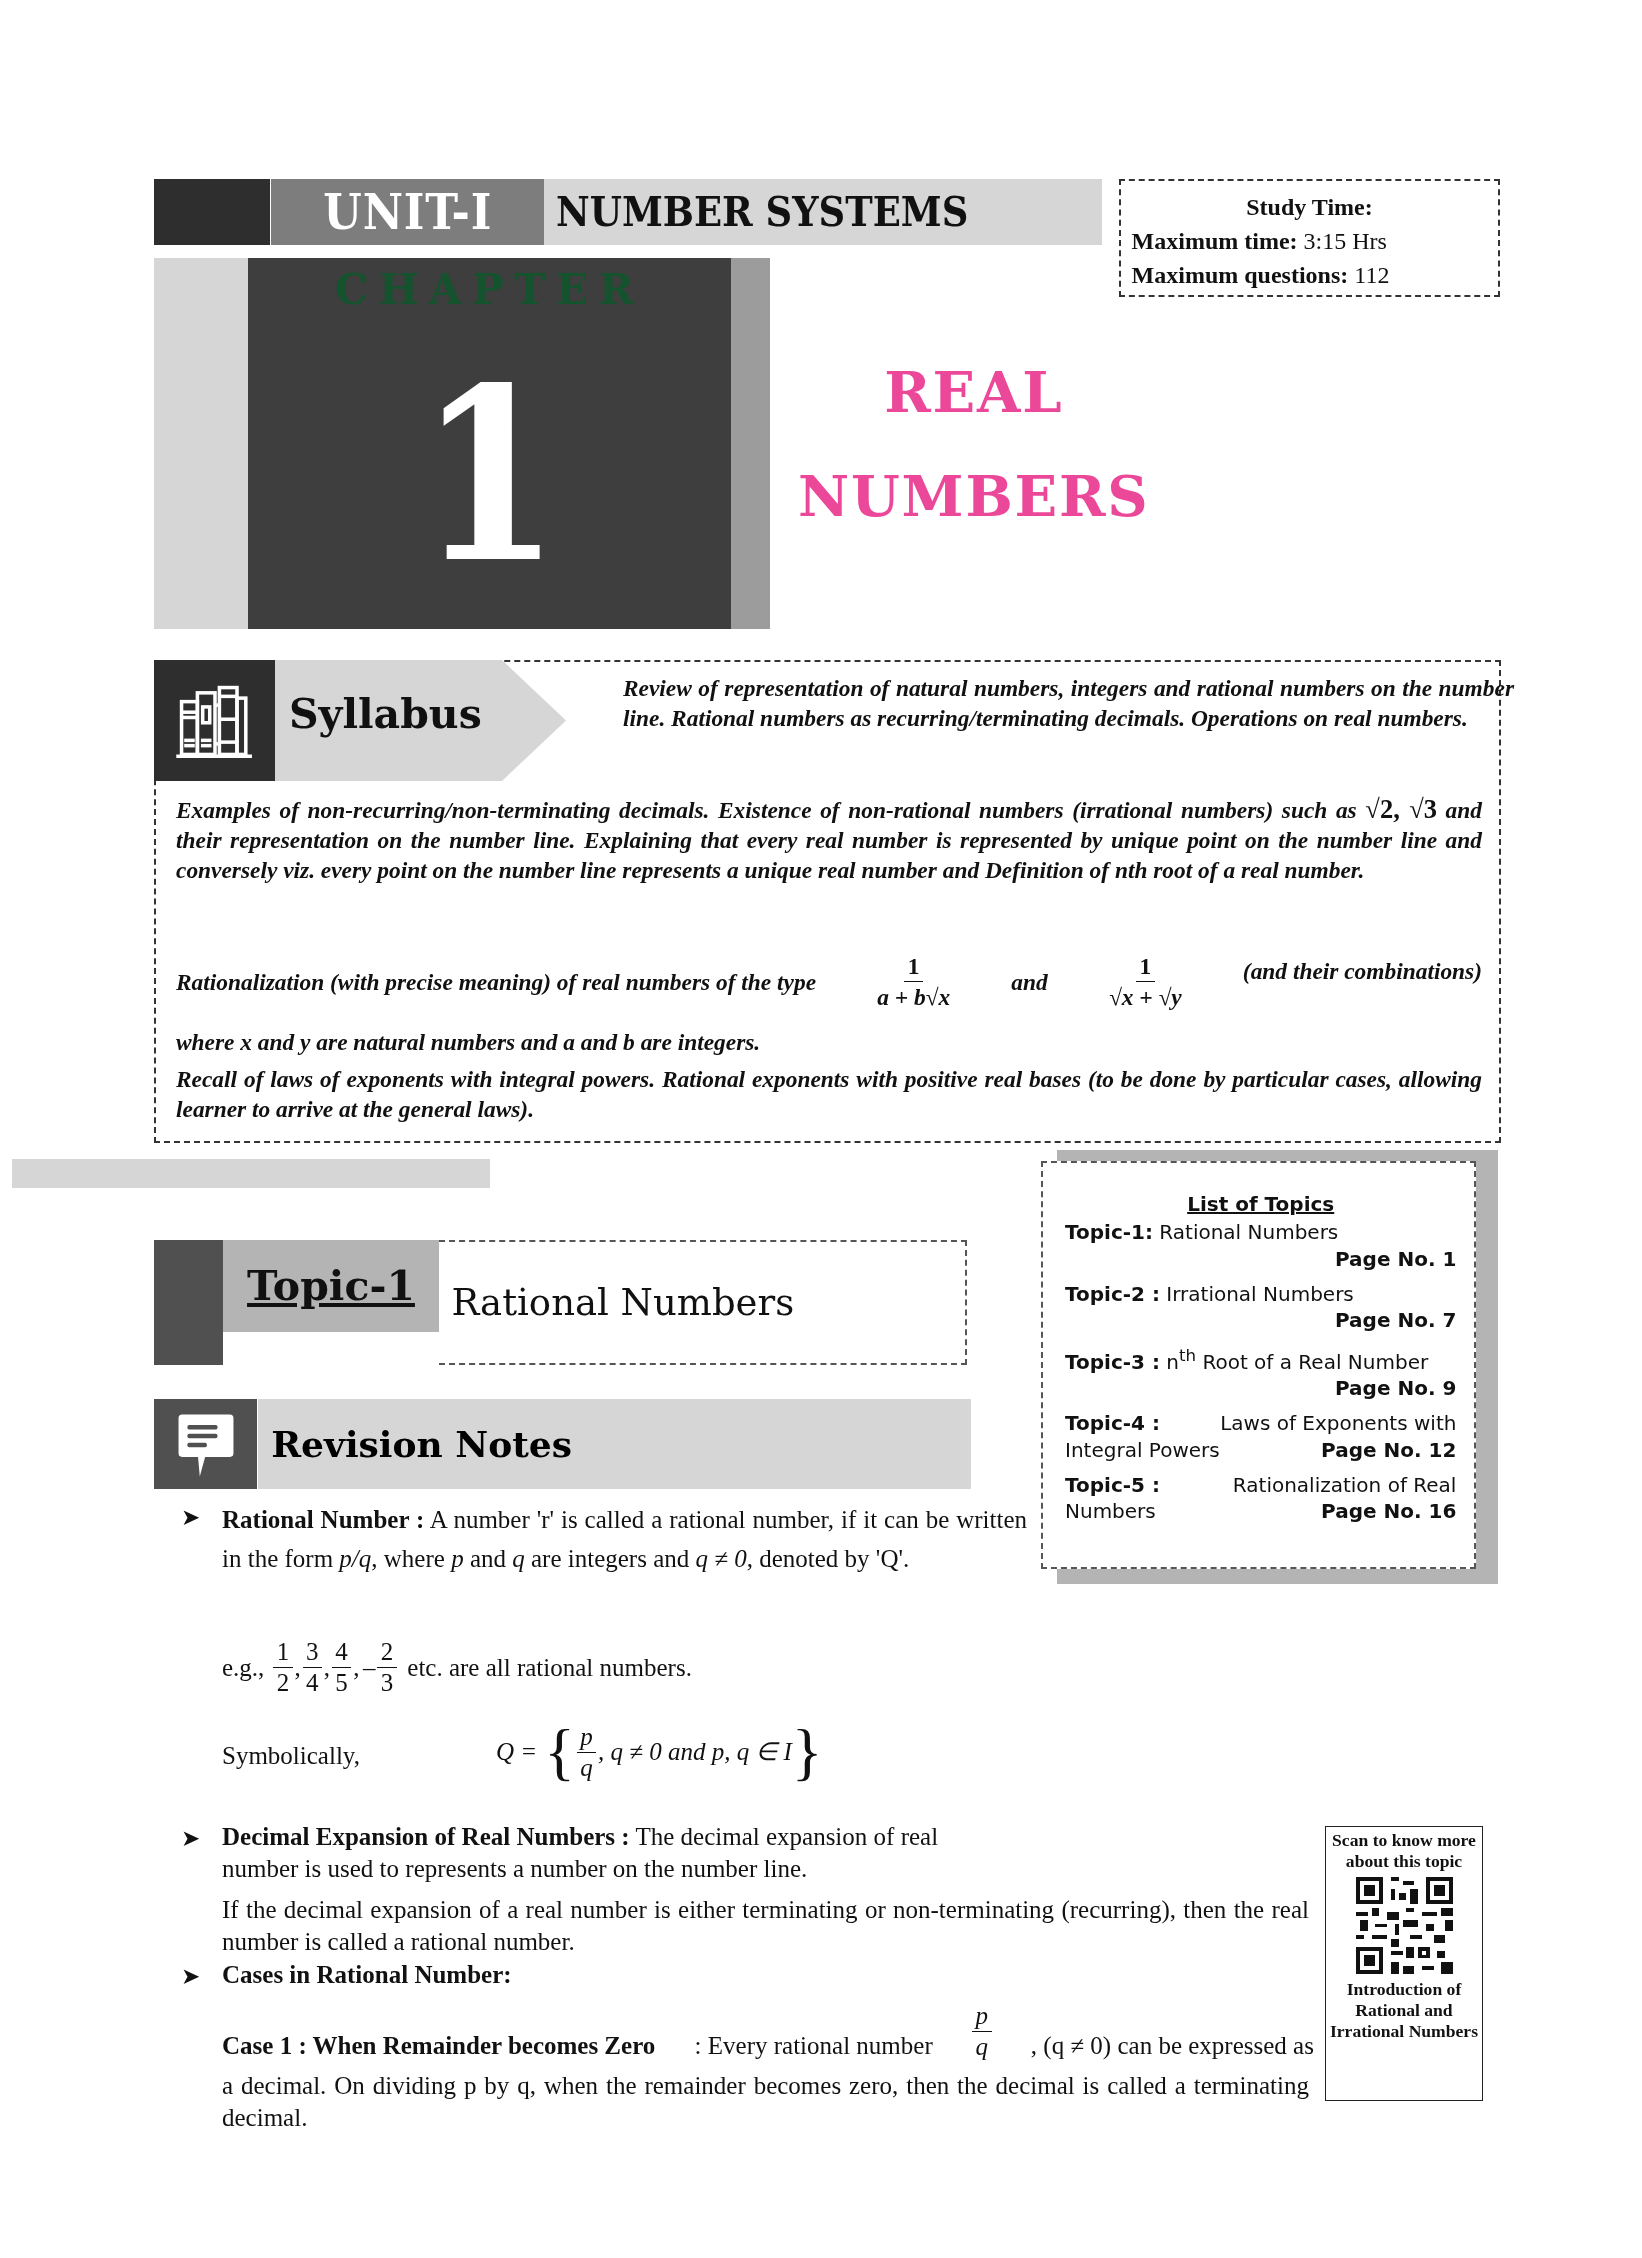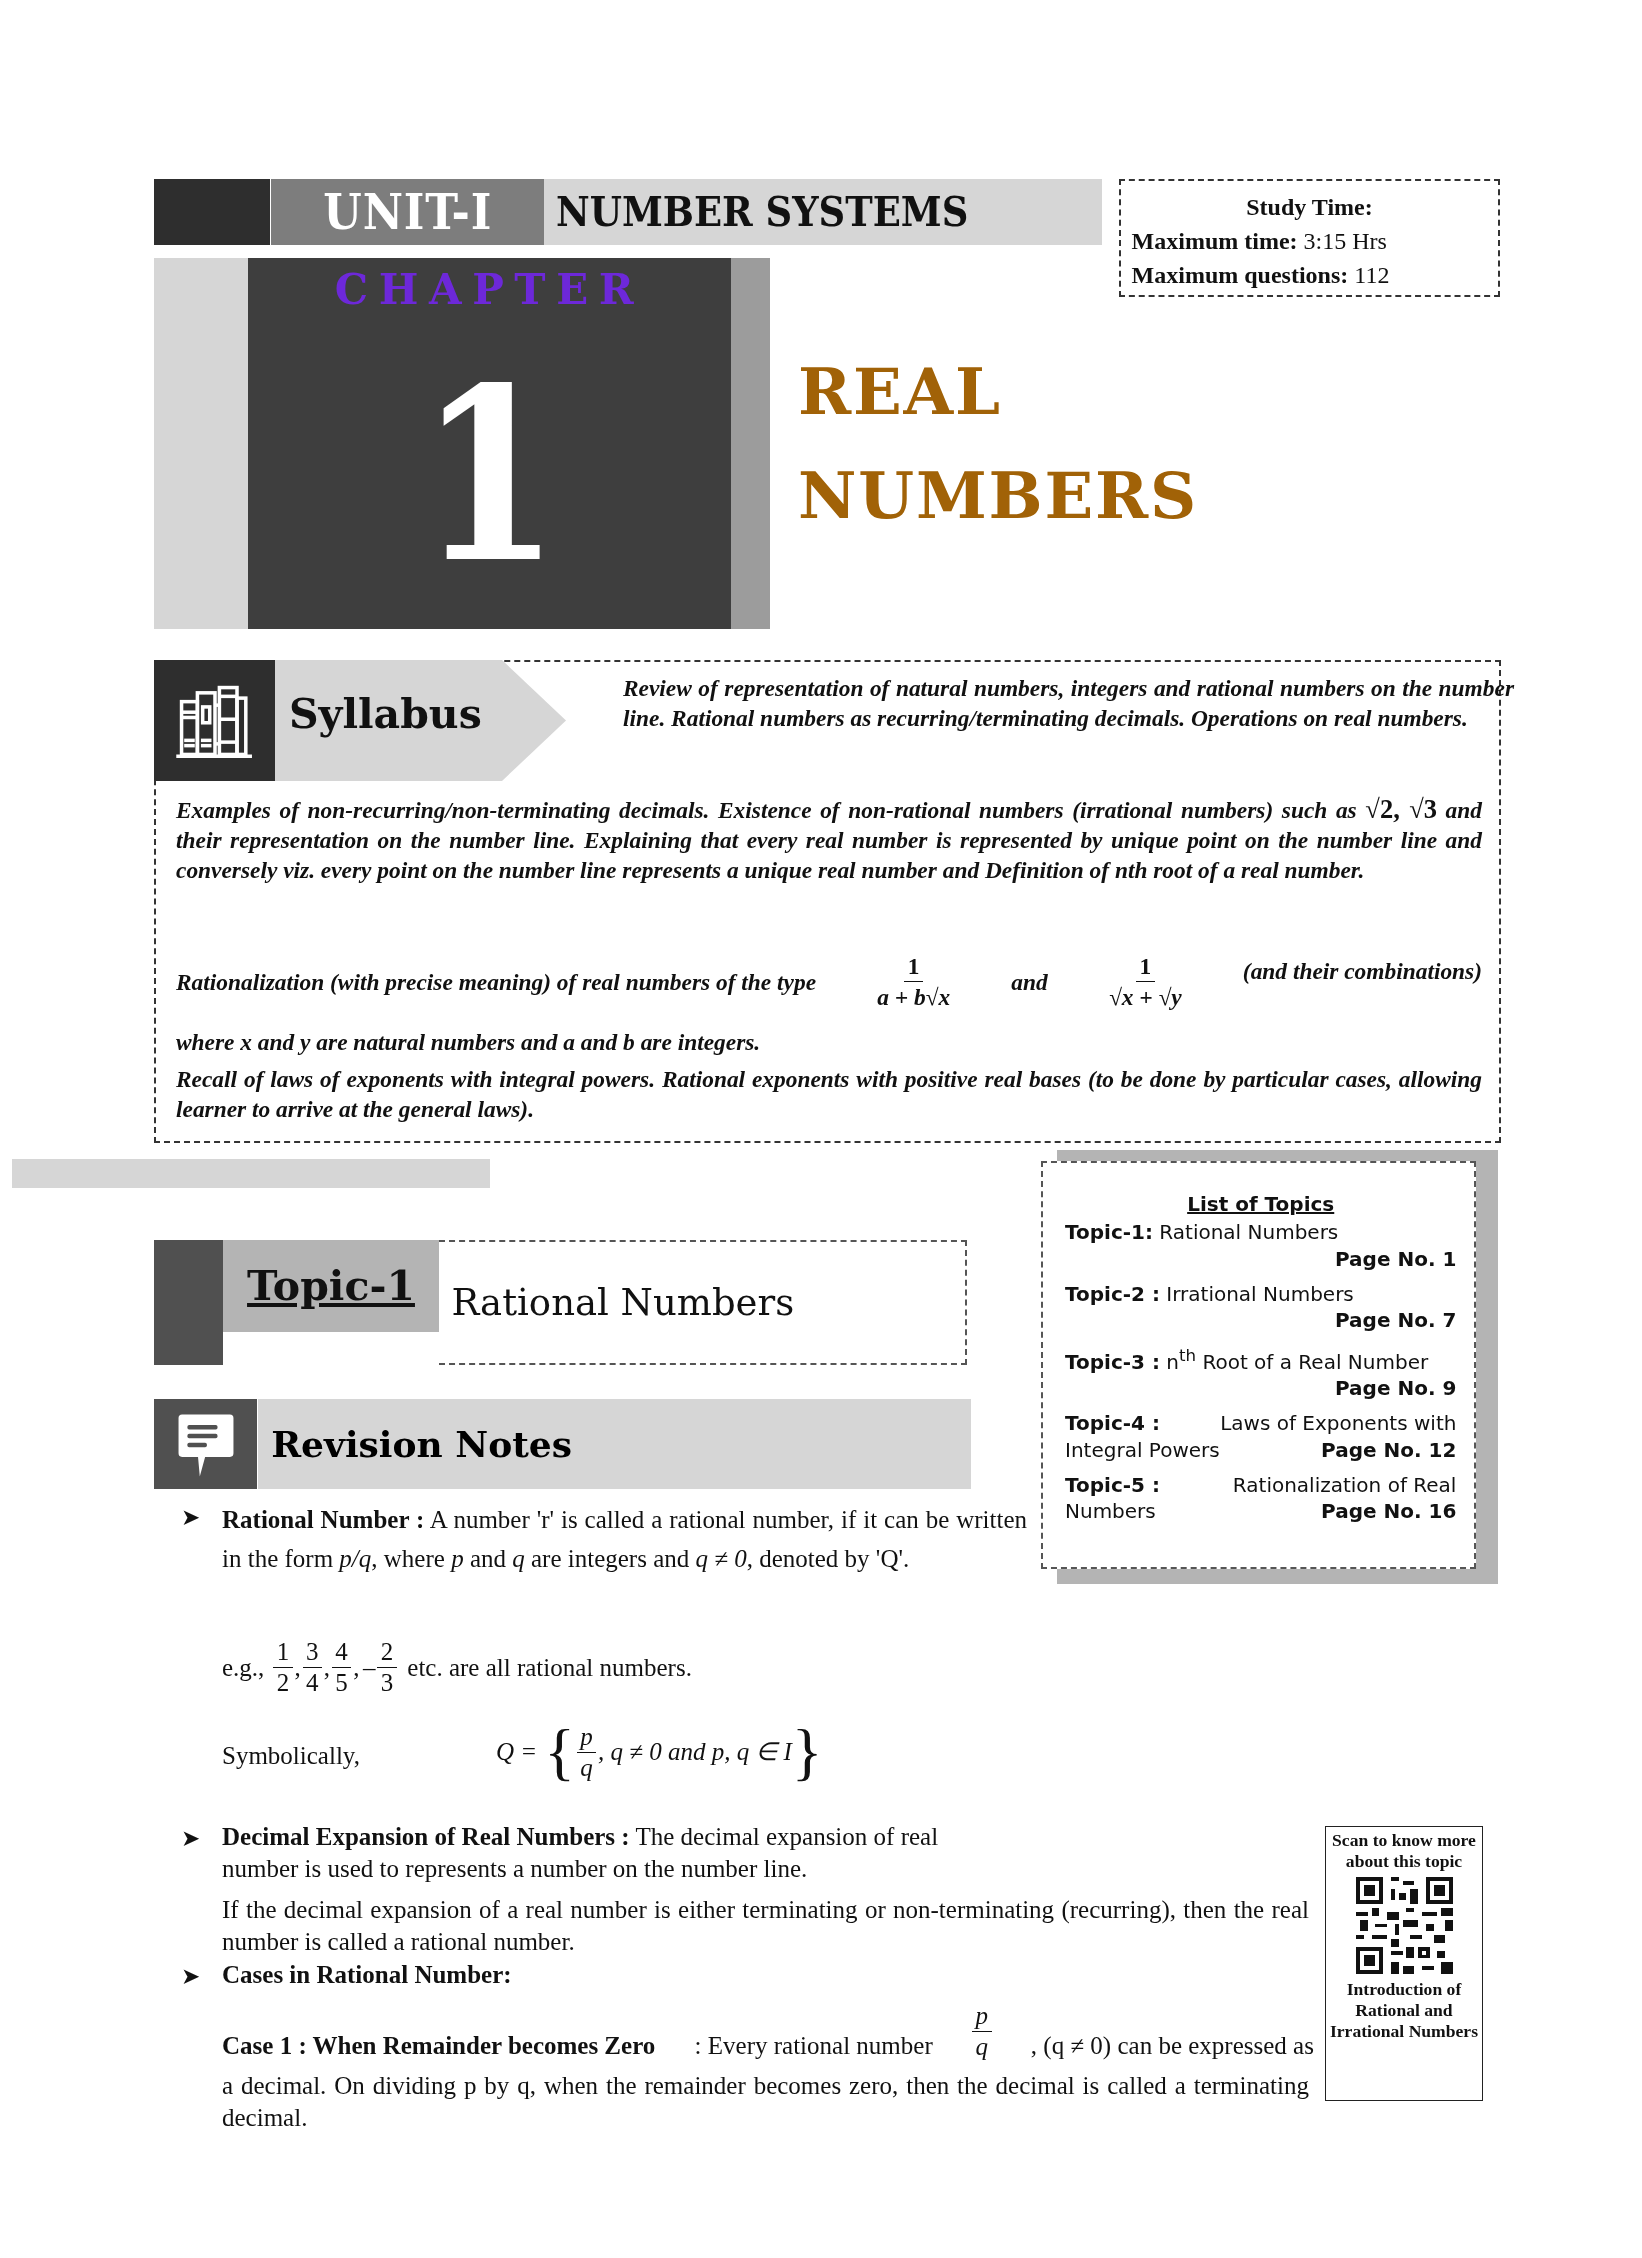--- a/index.html
+++ b/index.html
@@ -21,27 +21,27 @@
   
   .study { left: 1119px; top: 179px; width: 381px; height: 118px; box-sizing: border-box;
            border: 2.6px dashed #333; padding: 8.8px 10.6px; font-family: "Liberation Serif", serif; font-size: 24px; line-height: 34px; }
   .study .st-title { text-align: center; font-weight: bold; }
   .study b { font-weight: bold; }
 
   
   .ch-light { left: 154px; top: 258px; width: 94px; height: 371px; background: #d6d6d6; }
   .ch-dark  { left: 248px; top: 258px; width: 483px; height: 371px; background: #3e3e3e; }
   .ch-grey  { left: 731px; top: 258px; width: 39px; height: 371px; background: #9c9c9c; }
-  .ch-word  { left: 248px; top: 265px; width: 483px; text-align: center; color: #6d28d9;
+  .ch-word  { left: 248px; top: 265px; width: 483px; text-align: center; color: #14532d;
               font-family: "DejaVu Serif", serif; font-weight: bold; font-size: 42px; letter-spacing: 10.6px; }
   .ch-num   { left: 248px; top: 348px; width: 483px; text-align: center; color: #fff;
               font-family: "DejaVu Serif", serif; font-weight: bold; font-size: 238px; line-height: 256px;
               transform: scaleX(0.85); }
   .ch-title { left: 798px; top: 340px; font-family: "DejaVu Serif", serif; font-weight: 900;
-              font-size: 64px; line-height: 104px; color: #a16207; letter-spacing: 1.8px; }
+              font-size: 56px; line-height: 104px; color: #ec4899; letter-spacing: 1.8px; text-align: center; }
 
   
   .syl-box { left: 154px; top: 660px; width: 1347px; height: 483px; box-sizing: border-box;
              border: 2.6px dashed #333; }
   .syl-iconbg { left: 154px; top: 660px; width: 121px; height: 121px; background: #2e2e2e;
                 display: flex; align-items: center; justify-content: center; }
   .syl-arrow { left: 275px; top: 660px; width: 291px; height: 121px; background: #d6d6d6;
                clip-path: polygon(0 0, 78% 0, 100% 50%, 78% 100%, 0 100%); }
   .syl-label { left: 289px; top: 690px; font-family: "DejaVu Serif", serif; font-weight: 900;
                font-size: 41px; color: #111; }

